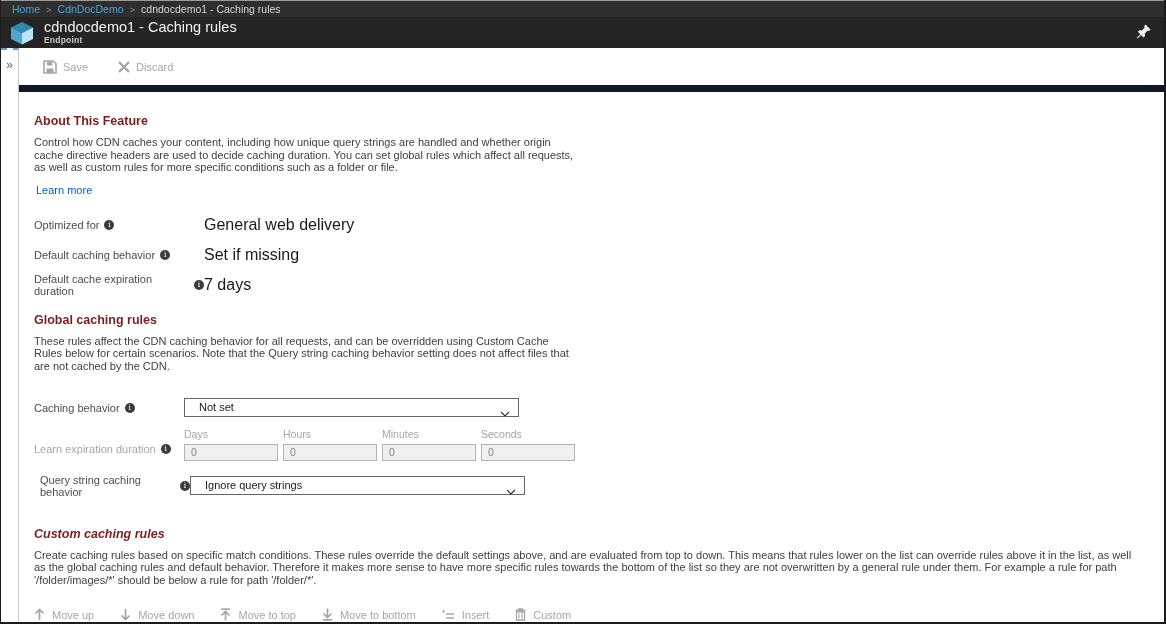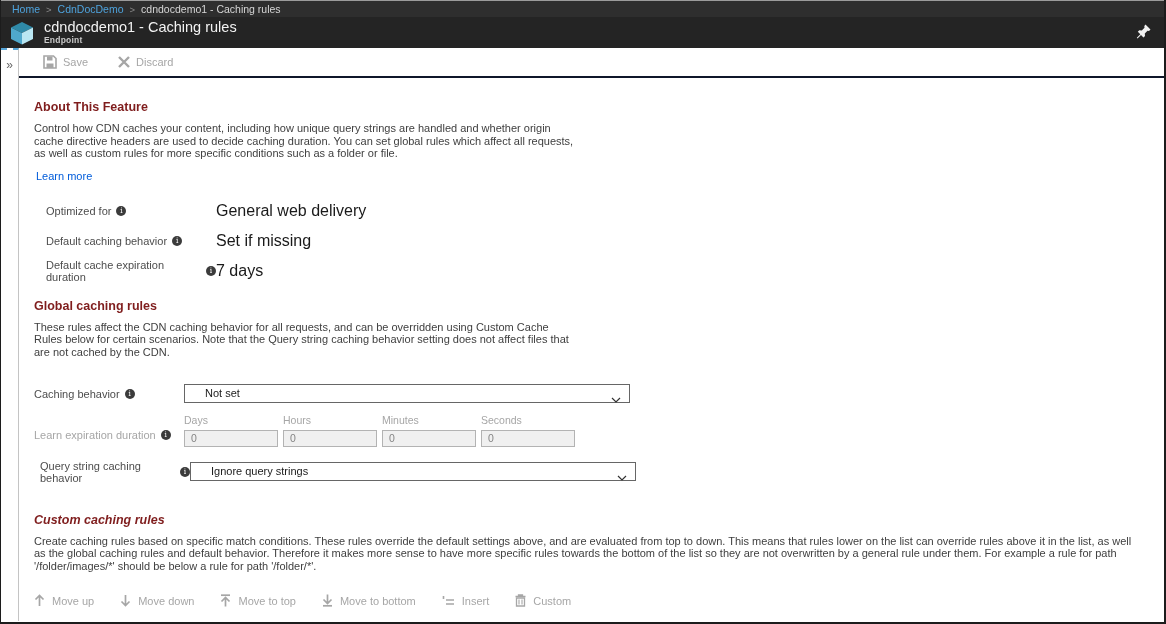--- a/index.html
+++ b/index.html
@@ -28,46 +28,46 @@
   .pin-btn { position:absolute; right:12px; top:6px; cursor:pointer; }
   
   .body-row { display:flex; height:573px; }
   .left-strip {
     width:18px; border-right:1px solid #c4c4c4; border-top:2px dashed #58a6d8;
     background:#fff; text-align:center;
   }
   .expander { display:inline-block; margin-top:8px; color:#666; font-size:12px; cursor:pointer; }
   .main { flex:1; overflow:hidden; }
   
-  .cmd-bar { height:30px; border-bottom:2px solid #0f172a; display:flex; align-items:center; padding-left:24px; }
+  .cmd-bar { height:44px; border-bottom:7px solid #0f172a; display:flex; align-items:center; padding-left:24px; }
   .cmd-btn { display:flex; align-items:center; margin-right:30px; color:#a6a6a6; font-size:11px; cursor:default; }
   .cmd-btn svg { margin-right:6px; }
   
   .content { padding:22px 16px 0 15px; }
   .section-h { font-size:12.5px; font-weight:bold; color:#7f1d1d; }
   .para { font-size:11px; color:#404040; line-height:12.5px; margin-top:8px; }
   .para.narrow { width:545px; }
   .para.wide { width:1100px; }
   .learn-more { display:inline-block; margin-top:10px; margin-left:2px; font-size:11px; color:#015cda; cursor:pointer; }
   
-  .kv-row { display:flex; align-items:center; margin-top:18px; height:12px;margin-left:12px; }
+  .kv-row { display:flex; align-items:center; margin-top:18px; height:12px; }
   .kv-label { width:170px; font-size:11px; color:#4d4d4d; display:flex; align-items:center; }
   .kv-value { font-size:16px; color:#1a1a1a; }
   .info-dot {
     display:inline-block; width:10px; height:10px; border-radius:50%;
     background:#3b3b3b; color:#fff; font-size:7.5px; line-height:10px; text-align:center;
     margin-left:5px; font-family:"DejaVu Serif",serif; cursor:pointer; flex:none;
   }
   .info-dot::before { content:"i"; }
   
   .form-row { display:flex; margin-top:24px; }
   .form-row .kv-label { width:150px; }
   .select-box {
-    position:relative; width:446px; height:19px; background:#fff; border:1px solid #666;
-    font-size:11px; color:#1a1a1a; line-height:17px; padding:0 24px 0 20px; cursor:pointer;
+    position:relative; width:335px; height:19px; background:#fff; border:1px solid #666;
+    font-size:11px; color:#1a1a1a; line-height:17px; padding:0 24px 0 14px; cursor:pointer;
   }
   .select-box .chev { position:absolute; right:8px; top:6px; }
   .dur-group { display:flex; }
   .dur-field { margin-right:5px; }
   .dur-label { font-size:10.5px; color:#a6a6a6; line-height:11px; margin-bottom:2px; }
   .dur-input {
     width:94px; height:17px; background:#f0f0f0; border:1px solid #b3b3b3;
     font-size:10.5px; color:#848484; padding-left:6px; font-family:inherit;
   }
   .row-align-top { align-items:flex-start; }

